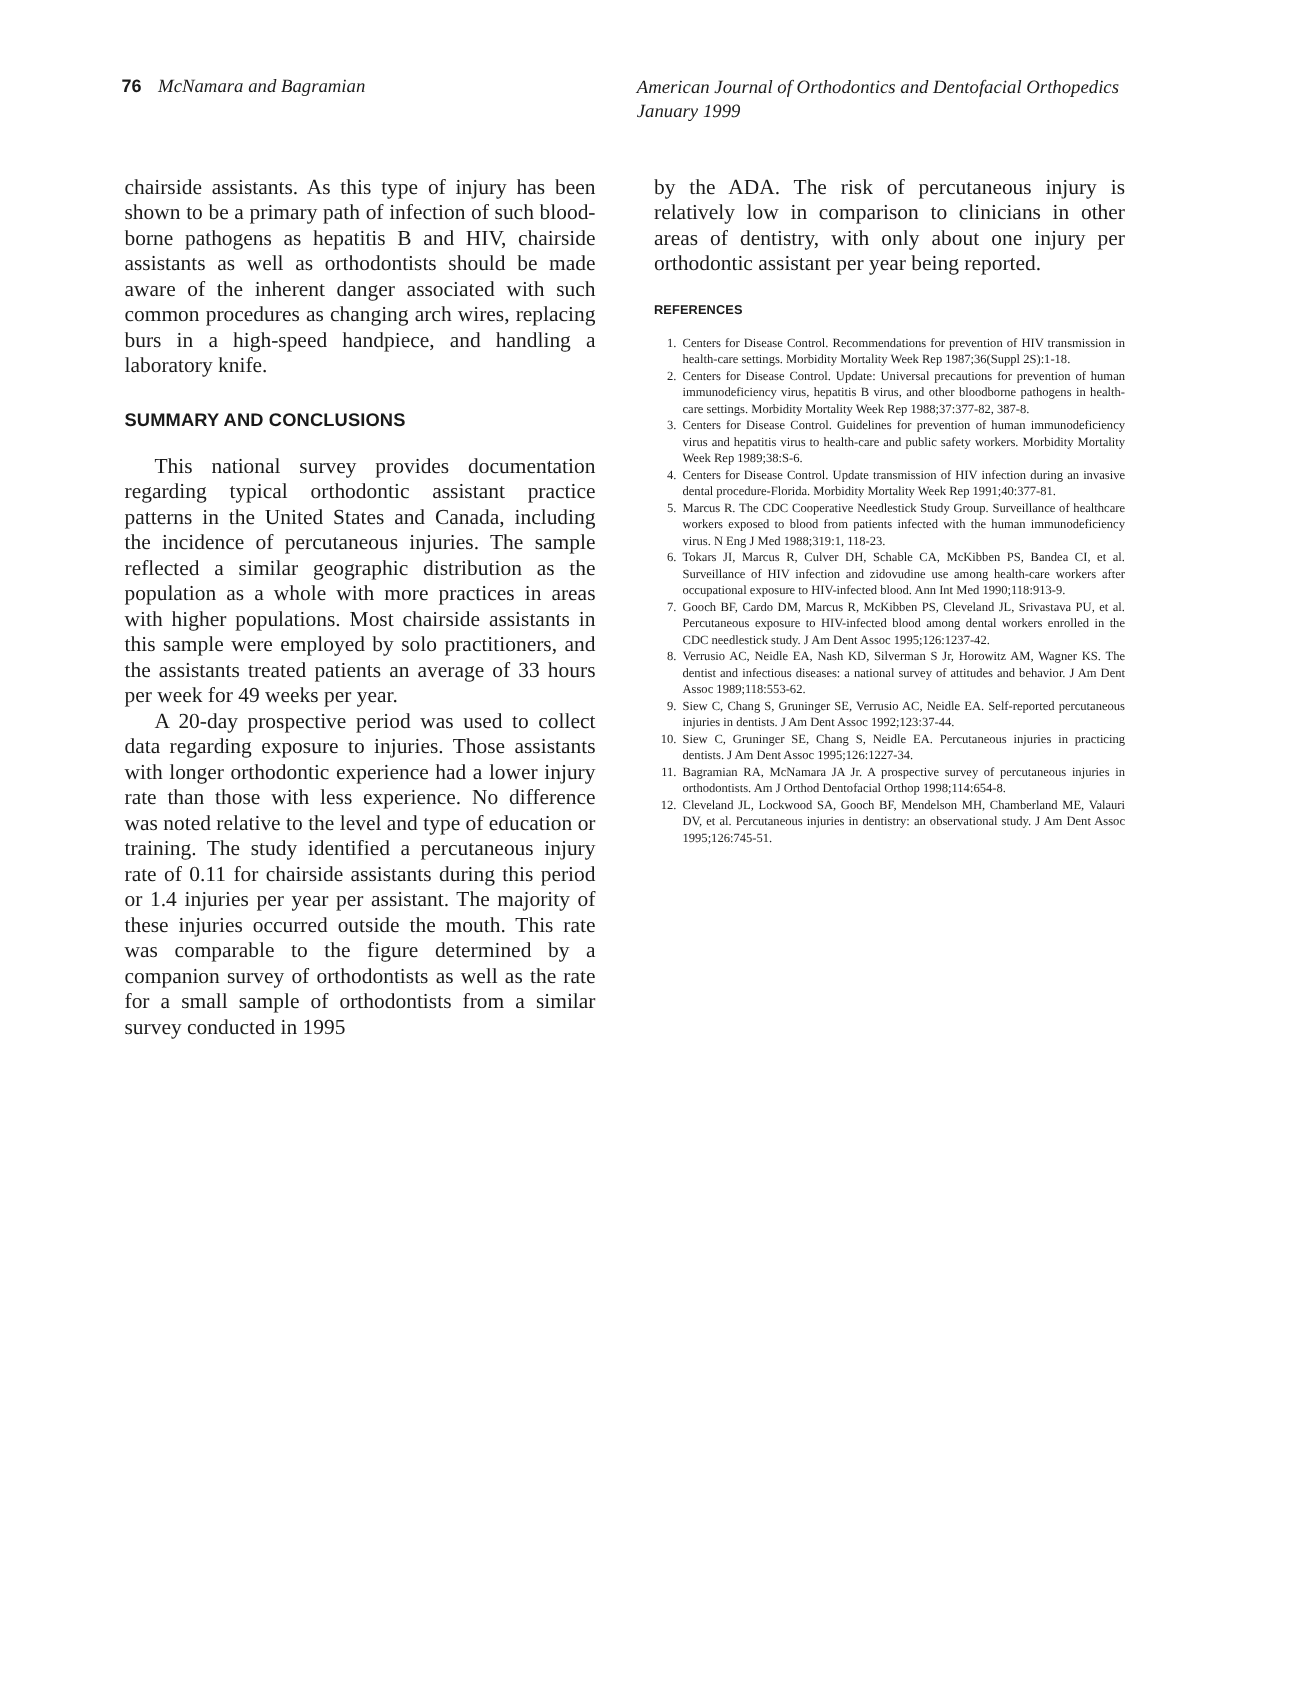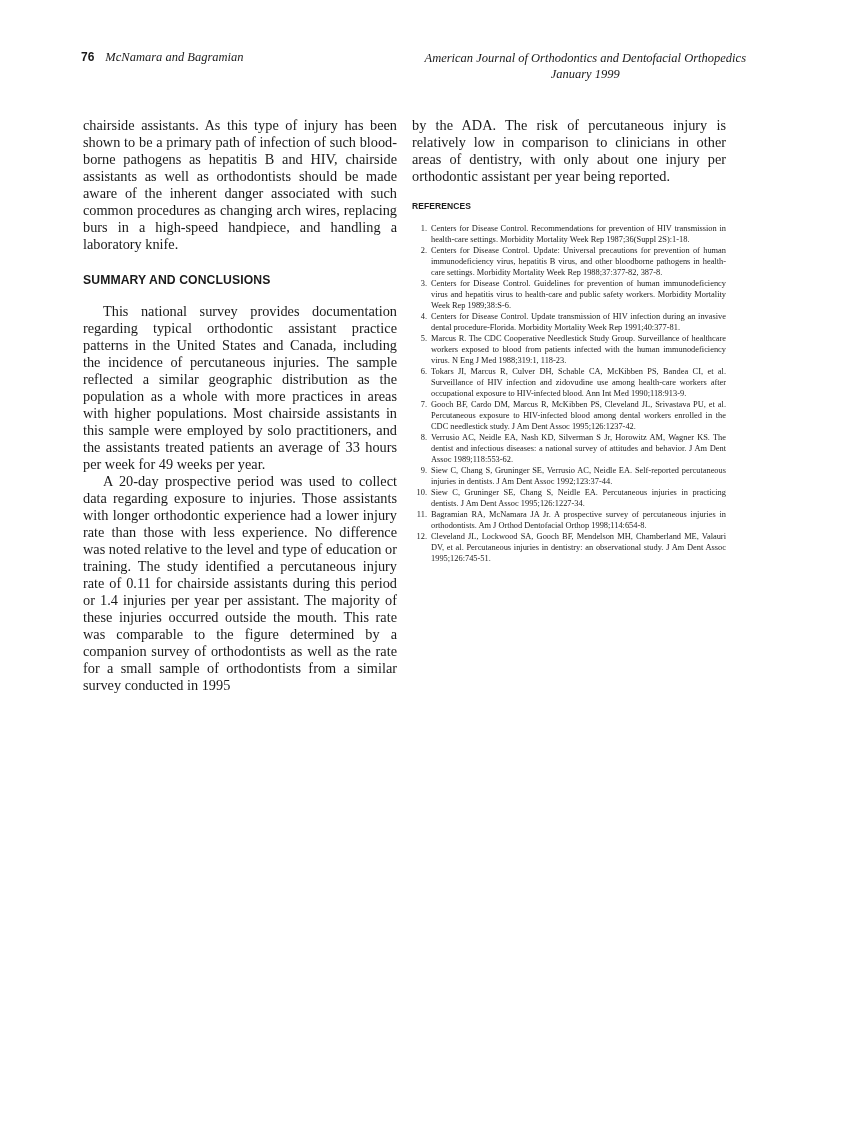--- a/index.html
+++ b/index.html
@@ -1,23 +1,23 @@
 <!DOCTYPE html>
 <html><head>
 <meta charset="utf-8">
 <style>
   html, body { margin: 0; padding: 0; background: #ffffff; }
   body { width: 866px; height: 1122px; position: relative; overflow: hidden; color: #1a1a1a; }
   .header-left { position: absolute; left: 81px; top: 50px; font-size: 12px; text-align: center; }
   .page-num { font-family: "Liberation Sans", sans-serif; font-weight: bold; font-size: 12px; margin-right: 8px; }
   .running-authors { font-family: "Liberation Serif", serif; font-style: italic; font-size: 12.5px; }
-  .header-right { position: absolute; right: 120px; top: 50px; text-align: center; font-family: "Liberation Serif", serif; font-style: italic; font-size: 12.5px; line-height: 16px; }
+  .header-right { position: absolute; right: 120px; top: 50px; text-align: left; font-family: "Liberation Serif", serif; font-style: italic; font-size: 12.5px; line-height: 16px; }
   .col { position: absolute; top: 117px; width: 314px; font-family: "Liberation Serif", serif; font-size: 14.3px; line-height: 17px; text-align: justify; }
   .col-left { left: 83px; }
-  .col-right { left: 412px; }
+  .col-right { left: 436px; }
   .col p { margin: 0; }
   .col p.indent { text-indent: 20px; }
   .heading { font-family: "Liberation Sans", sans-serif; font-weight: bold; font-size: 12.2px; margin: 19px 0 14px 0; letter-spacing: 0.1px; }
   .para-gap { margin-top: 11px !important; }
   .refs-heading { font-family: "Liberation Sans", sans-serif; font-weight: bold; font-size: 8.5px; margin: 13px 0 8px 0; letter-spacing: 0.1px; }
   .refs { list-style: none; margin: 0; padding: 0; }
   .ref { position: relative; padding-left: 19px; font-family: "Liberation Serif", serif; font-size: 8.4px; line-height: 11px; text-align: justify; margin-bottom: 0; }
   .ref-num { position: absolute; left: 0; width: 15px; text-align: right; }
 </style>
 </head>

